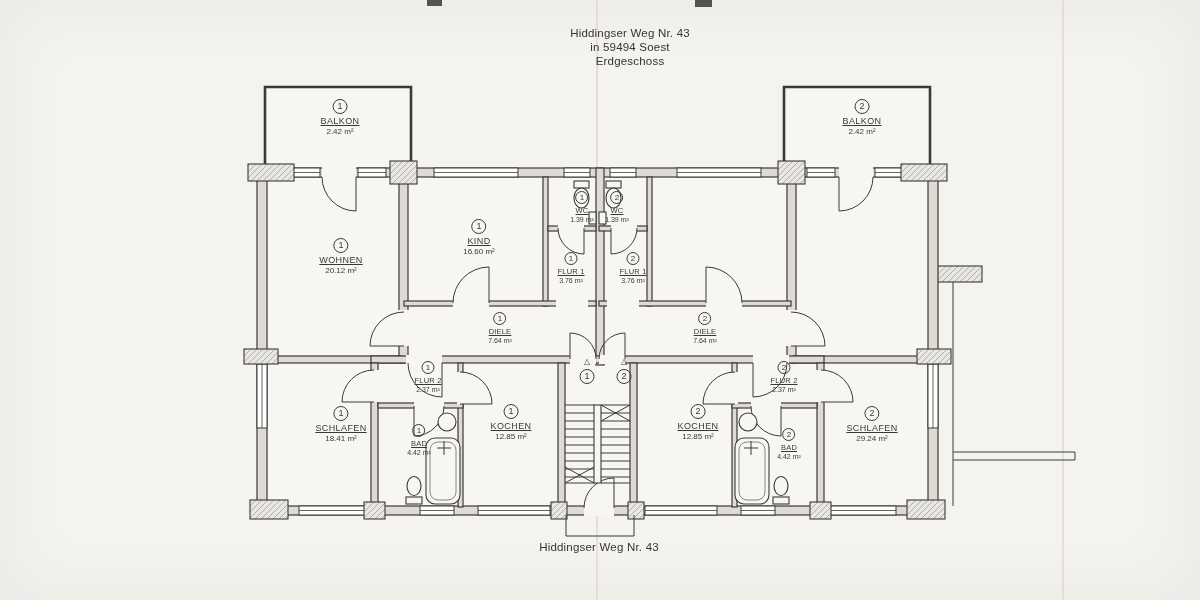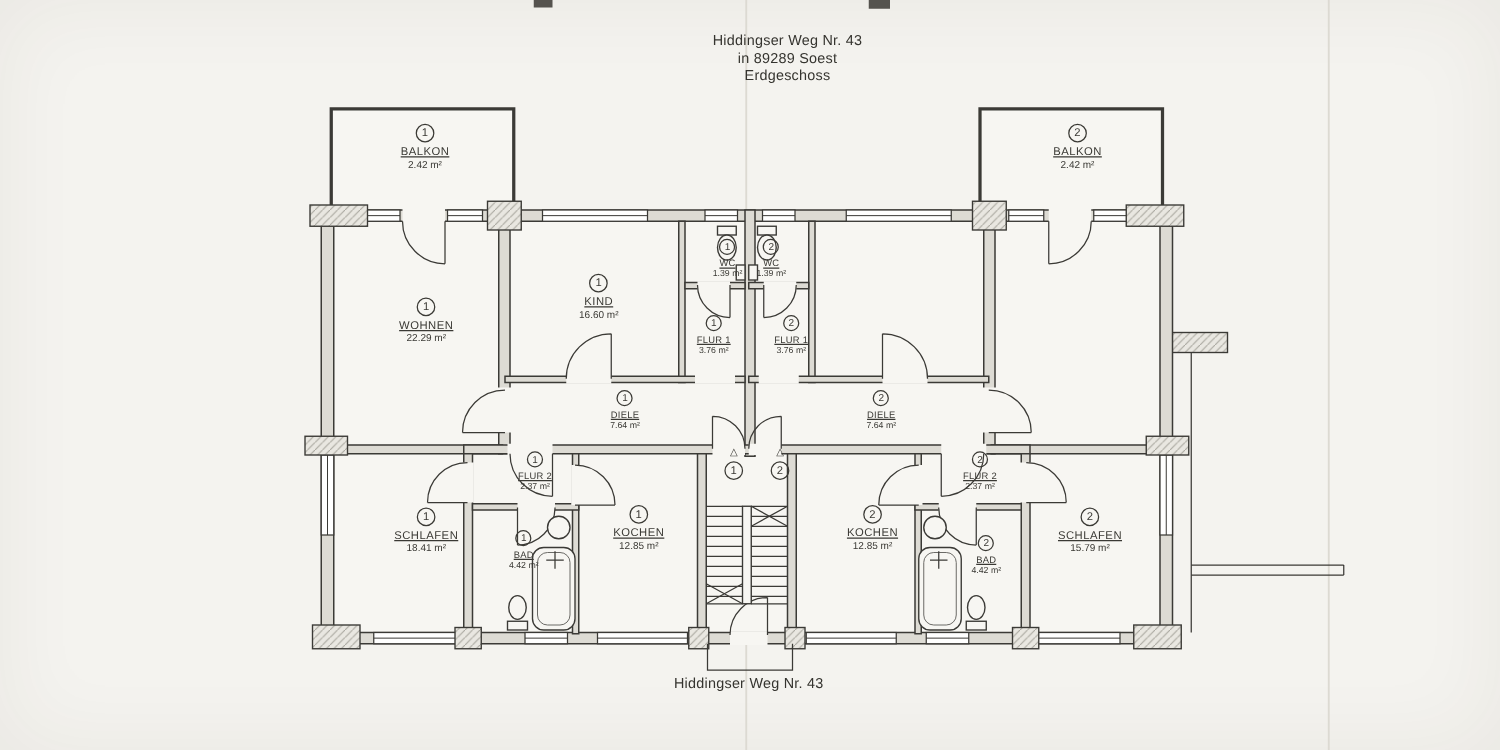--- a/index.html
+++ b/index.html
@@ -259,41 +259,41 @@
         <path class="ln" d="M744 448 H758 M751 441 V455"></path>
         <circle class="fx" cx="748" cy="422" r="9"></circle>
         <ellipse class="fx" cx="781" cy="486" rx="7" ry="9.5"></ellipse>
         <rect class="fx" x="773" y="497" width="16" height="7"></rect>
       </g>
     </g>
   </svg>
 
   <div class="title-block">
     <div>Hiddingser Weg Nr. 43</div>
-    <div>in 89289 Soest</div>
+    <div>in 59494 Soest</div>
     <div>Erdgeschoss</div>
   </div>
 
   <div class="footer-label">Hiddingser Weg Nr. 43</div>
 
   <div id="labels-layer">
       <div class="room-label" style="left: 340px; top: 99px;">
         <span class="unit-circle">1</span>
         <span class="room-name">BALKON</span>
         <span class="room-area">2.42 m²</span>
       </div>
       <div class="room-label" style="left: 862px; top: 99px;">
         <span class="unit-circle">2</span>
         <span class="room-name">BALKON</span>
         <span class="room-area">2.42 m²</span>
       </div>
       <div class="room-label" style="left: 341px; top: 238px;">
         <span class="unit-circle">1</span>
         <span class="room-name">WOHNEN</span>
-        <span class="room-area">22.29 m²</span>
+        <span class="room-area">20.12 m²</span>
       </div>
       <div class="room-label" style="left: 479px; top: 219px;">
         <span class="unit-circle">1</span>
         <span class="room-name">KIND</span>
         <span class="room-area">16.60 m²</span>
       </div>
       <div class="room-label small" style="left: 582px; top: 191px;">
         <span class="unit-circle">1</span>
         <span class="room-name">WC</span>
         <span class="room-area">1.39 m²</span>
@@ -334,21 +334,21 @@
         <span class="room-area">2.37 m²</span>
       </div>
       <div class="room-label" style="left: 341px; top: 406px;">
         <span class="unit-circle">1</span>
         <span class="room-name">SCHLAFEN</span>
         <span class="room-area">18.41 m²</span>
       </div>
       <div class="room-label" style="left: 872px; top: 406px;">
         <span class="unit-circle">2</span>
         <span class="room-name">SCHLAFEN</span>
-        <span class="room-area">15.79 m²</span>
+        <span class="room-area">29.24 m²</span>
       </div>
       <div class="room-label" style="left: 511px; top: 404px;">
         <span class="unit-circle">1</span>
         <span class="room-name">KOCHEN</span>
         <span class="room-area">12.85 m²</span>
       </div>
       <div class="room-label" style="left: 698px; top: 404px;">
         <span class="unit-circle">2</span>
         <span class="room-name">KOCHEN</span>
         <span class="room-area">12.85 m²</span>

